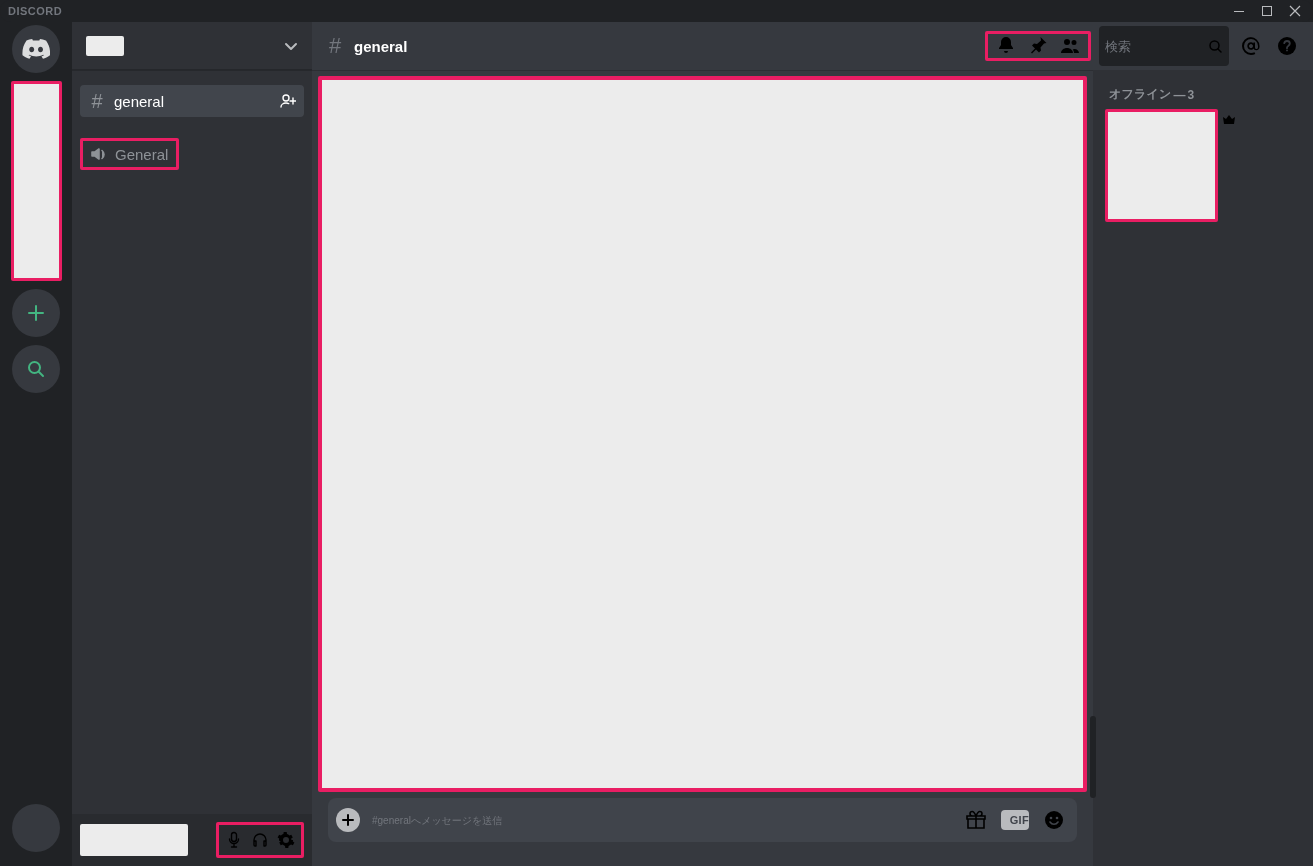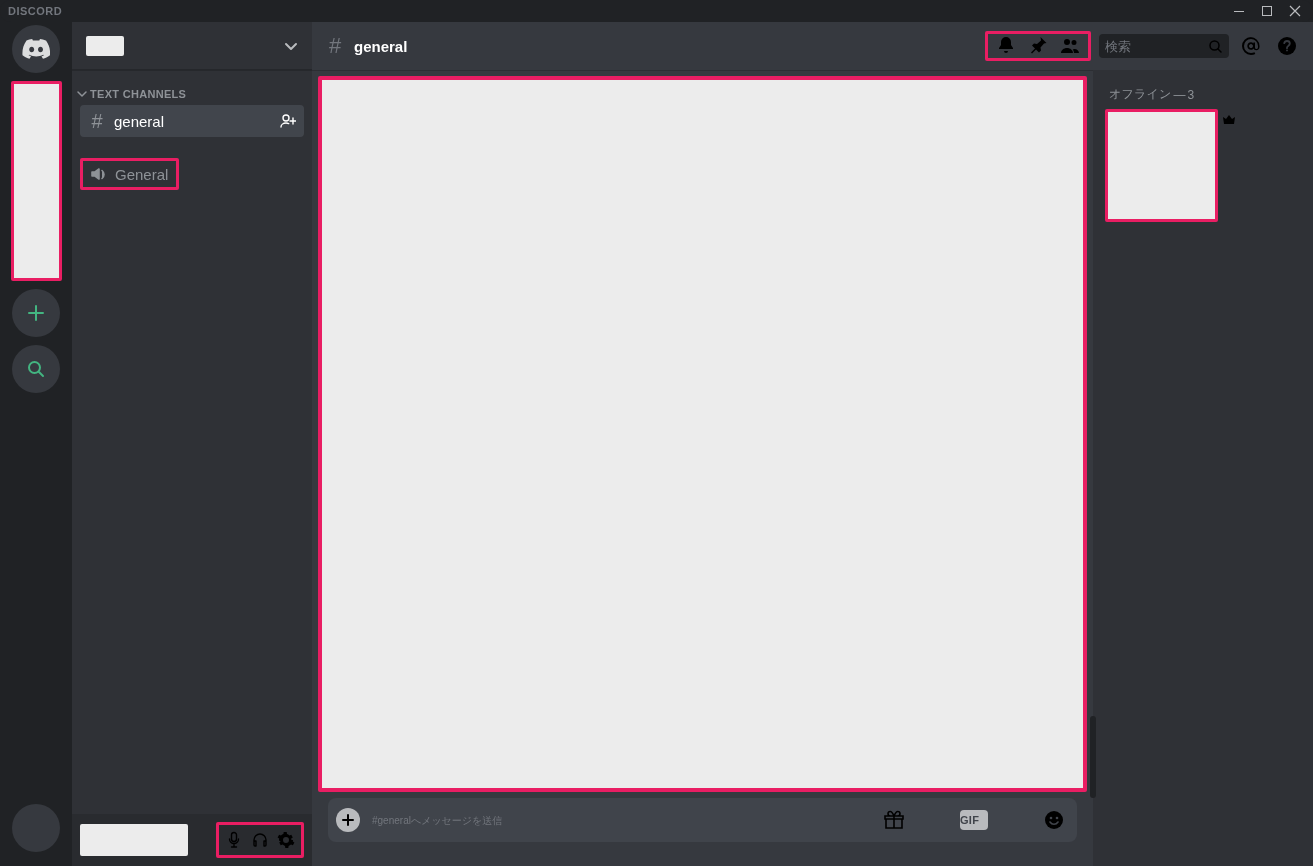--- a/index.html
+++ b/index.html
@@ -57,48 +57,48 @@
 
   
   .chat-col { flex:1; background:#36393f; display:flex; flex-direction:column; min-width:0; }
   .chat-header { height:48px; display:flex; align-items:center; padding:0 12px; gap:8px; box-shadow:0 1px 0 rgba(4,4,5,0.2); }
   .chat-header .hash-ico { color:#72767d; font-size:22px; width:22px; text-align:center; }
   .chat-header .title { color:#fff; font-size:15px; font-weight:600; }
   .chat-header .spacer { flex:1; }
   .hdr-icon-group { display:flex; align-items:center; gap:0; padding:0 2px; border:3px solid #e91e63; border-radius:2px; }
   .hdr-icon { width:32px; height:24px; display:flex; align-items:center; justify-content:center; cursor:pointer; }
   .hdr-icon svg { width:22px; height:22px; fill:#b9bbbe; }
-  .search-box { width:130px; height:24px; background:#202225; border-radius:4px; display:flex; align-items:center; padding:0 6px; gap:4px; }
+  .search-box { width:130px; height:40px; background:#202225; border-radius:4px; display:flex; align-items:center; padding:0 6px; gap:4px; }
   .search-box input { flex:1; background:none; border:none; color:#dcddde; font-size:13px; outline:none; min-width:0; }
   .search-box input::placeholder { color:#72767d; }
   .search-box svg { width:15px; height:15px; fill:#72767d; }
   .hdr-right-icon { width:28px; height:24px; display:flex; align-items:center; justify-content:center; cursor:pointer; }
   .hdr-right-icon svg { width:22px; height:22px; fill:#b9bbbe; }
 
   .chat-body { flex:1; display:flex; min-height:0; }
   .msg-area { flex:1; display:flex; flex-direction:column; min-width:0; }
   .msg-scroll { flex:1; padding:6px 6px 6px 6px; position:relative; }
   .msg-placeholder { width:100%; height:100%; border:4px solid #e91e63; background:#ececec; border-radius:2px; }
   .scroll-indicator { position:absolute; right:-3px; bottom:0; width:6px; height:82px; background:#202225; border-radius:3px; }
 
   
   .composer-wrap { padding:0 16px 24px 16px; }
   .composer { background:#40444b; border-radius:8px; height:44px; display:flex; align-items:center; padding:0 12px 0 8px; gap:12px; }
   .composer .add-btn { width:24px; height:24px; border-radius:50%; background:#b9bbbe; display:flex; align-items:center; justify-content:center; cursor:pointer; }
   .composer .add-btn svg { width:14px; height:14px; fill:#40444b; }
   .composer input { flex:1; background:none; border:none; outline:none; color:#dcddde; font-size:10px; min-width:0; }
   .composer input::placeholder { color:#72767d; }
   .composer-icons { display:flex; align-items:center; gap:14px; }
-  .composer-icons .c-ico { cursor:pointer; display:flex; align-items:center; justify-content:flex-start;margin-left:41px; }
+  .composer-icons .c-ico { cursor:pointer; display:flex; align-items:center; justify-content:flex-end; }
   .composer-icons svg { width:22px; height:22px; fill:#b9bbbe; }
   .gif-badge { width:28px; height:20px; border-radius:4px; background:#b9bbbe; color:#40444b; font-size:11px; font-weight:800; display:flex; align-items:center; justify-content:center; letter-spacing:0.3px; }
 
   
   .member-col { width:220px; background:#2f3136; padding:16px 8px 8px 12px; overflow:hidden; }
-  .member-cat { color:#8e9297; font-size:12px; font-weight:400; letter-spacing:0.2px; margin:0 0 6px 4px; display:flex; align-items:center; gap:2px; }
+  .member-cat { color:#8e9297; font-size:12px; font-weight:700; letter-spacing:0.2px; margin:0 0 6px 4px; display:flex; align-items:center; gap:2px; }
   .member-row { display:flex; align-items:flex-start; gap:4px; }
   .member-placeholder { width:113px; height:113px; border:3px solid #e91e63; background:#ececec; border-radius:2px; }
   .crown { width:14px; height:14px; fill:#faa61a; margin-top:4px; }
 
 </style>
 </head>
 <body>
 
 <div class="app">
 
@@ -149,26 +149,20 @@
     <div class="channel-col">
       <div class="server-header">
         <div class="server-name-ph"></div>
         <div class="spacer"></div>
         <svg viewBox="0 0 14 14">
             <path d="M2 5l5 5 5-5" stroke="#b9bbbe" stroke-width="2" fill="none" stroke-linecap="round" stroke-linejoin="round"></path>
           </svg>
       </div>
 
       <div class="channel-scroll">
-        <div class="cat-row">
-          <svg viewBox="0 0 12 12">
-              <path d="M2 4l4 4 4-4" stroke="currentColor" stroke-width="1.5" fill="none" stroke-linecap="round" stroke-linejoin="round"></path>
-            </svg>
-          <span>TEXT CHANNELS</span>
-        </div>
         <div class="chan-row active">
           <span class="hash">#</span>
           <span class="label">general</span>
           <svg class="invite-icon" viewBox="0 0 16 16">
               <path d="M6 8a3 3 0 100-6 3 3 0 000 6zm-5 6c0-2.2 2.2-4 5-4 1 0 1.9.2 2.7.6M13 5v6M10 8h6" stroke="currentColor" stroke-width="1.4" fill="none" stroke-linecap="round"></path>
             </svg>
         </div>
 
         <div class="cat-spacer"></div>
 

